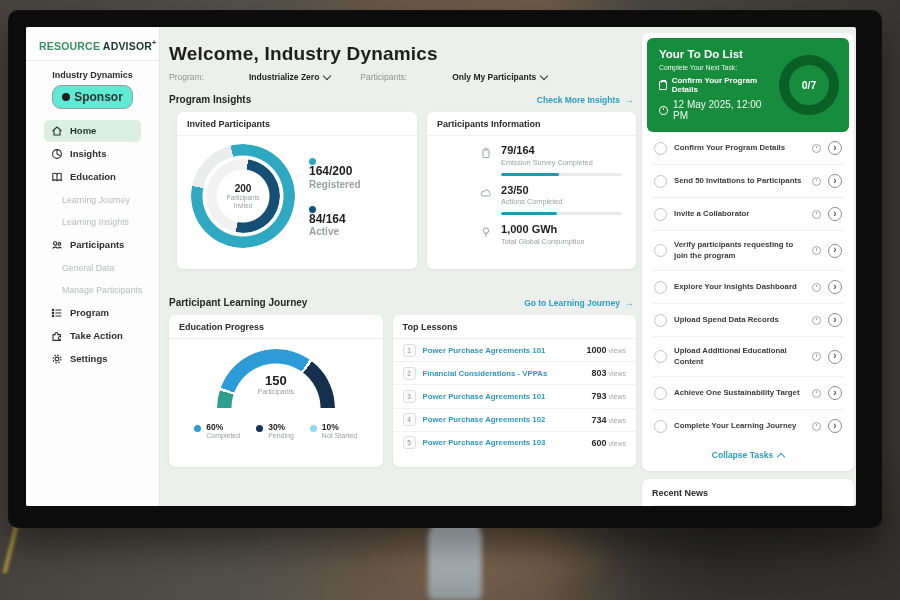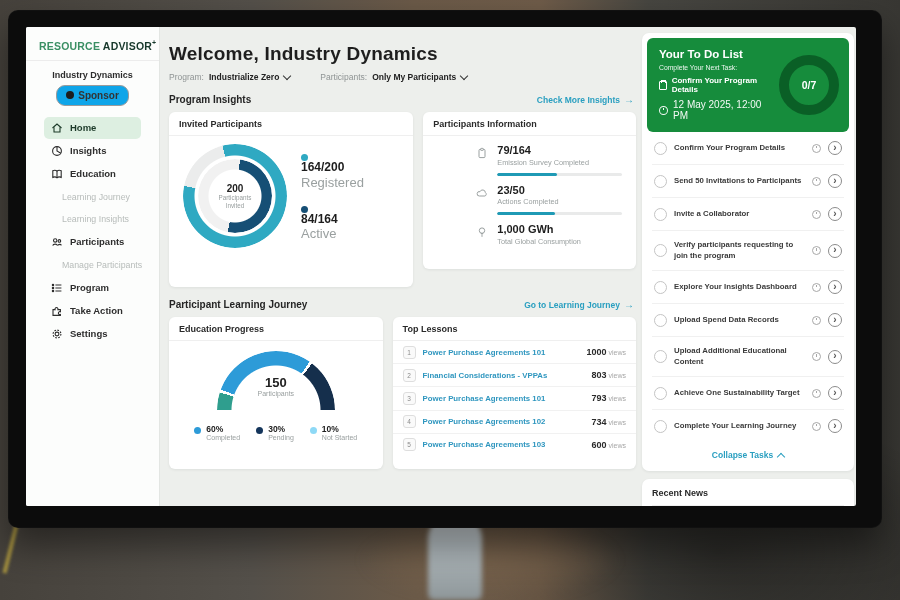--- a/index.html
+++ b/index.html
@@ -32,64 +32,64 @@
   
   .sidebar{width:133px;min-width:133px;background:#fcfdfc;border-right:1px solid #e3e6e3;
     display:flex;flex-direction:column;}
   .logo{padding:12px 0 8px 13px;font-size:10.5px;font-weight:800;letter-spacing:.2px;border-bottom:1px solid #ececec;}
   .logo .lg1{color:#3a8f63;}
   .logo .lg2{color:#17382b;}
   .logo sup{font-size:7px;}
   .org{padding:9px 6px 8px;text-align:center;}
   .org-name{font-size:9px;font-weight:700;color:#2c2c2c;margin-bottom:5px;}
   .badge{display:inline-flex;align-items:center;gap:4px;border:1px solid #9b9b9b;border-radius:9px;
-    padding:4px 9px;font-size:10px;font-weight:700;color:#333;background:#0ea5e9;}
+    padding:4px 9px;font-size:12px;font-weight:700;color:#333;background:#5eead4;}
   .badge .dot{width:8px;height:8px;border-radius:50%;background:#1d1d1d;display:inline-block;}
   .nav{padding:2px 0;}
   .nav-item{display:flex;align-items:center;gap:7px;margin:1px 18px;padding:5px 7px;border-radius:5px;
     font-size:9.5px;font-weight:700;color:#2e2e2e;cursor:pointer;}
   .nav-item.active{background:#ddefe1;color:#1c3a29;}
   .nav-item .nicon{display:flex;width:12px;justify-content:center;}
   .nav-sub{margin:0 6px;padding:6px 7px 6px 30px;font-size:8.8px;color:#b7bcba;cursor:pointer;}
   
   .content{flex:1;display:flex;min-width:0;}
   .main{flex:1;padding:8px 6px 8px 9px;min-width:0;}
   h1.welcome{font-size:19px;font-weight:800;color:#1e1e1e;margin:8px 0 7px;letter-spacing:.2px;}
   .filters{display:flex;gap:30px;font-size:8.5px;margin-bottom:12px;align-items:center;}
   .filter{display:flex;align-items:center;gap:5px;cursor:pointer;}
   .filter .flabel{color:#8f9494;}
-  .filter .fvalue{font-weight:800;color:#222;}
+  .filter .fvalue{font-weight:800;color:#222;margin-left:40px;}
   .chev{width:5px;height:5px;border-right:1.4px solid #333;border-bottom:1.4px solid #333;
     transform:rotate(45deg);margin-top:-3px;display:inline-block;}
   .section-head{display:flex;justify-content:space-between;align-items:center;margin:2px 2px 7px 0;}
   .section-title{font-size:10px;font-weight:800;color:#252525;}
   .tlink{font-size:8.5px;font-weight:700;color:#2a9fc0;cursor:pointer;display:flex;align-items:center;gap:4px;}
   .cards-row{display:flex;gap:10px;}
   .card{background:#fff;border-radius:6px;box-shadow:0 1px 3px rgba(20,30,30,.07);box-sizing:border-box;}
   .card-head{padding:7px 10px 6px;border-bottom:1px solid #efefef;font-size:9px;font-weight:800;color:#2a2a2a;}
   
-  .card-invited{width:247px;height:175px;}
+  .card-invited{width:247px;height:157px;margin-left:8px;}
   .invited-body{display:flex;align-items:center;padding:8px 8px 0 14px;gap:14px;}
   .donut{position:relative;width:104px;height:104px;}
   .ring{position:absolute;border-radius:50%;}
   .ring-outer{inset:0;
     -webkit-mask:radial-gradient(farthest-side,transparent calc(100% - 12px),#000 calc(100% - 11px));
     mask:radial-gradient(farthest-side,transparent calc(100% - 12px),#000 calc(100% - 11px));}
   .ring-inner{inset:15px;
     -webkit-mask:radial-gradient(farthest-side,transparent calc(100% - 11px),#000 calc(100% - 10px));
     mask:radial-gradient(farthest-side,transparent calc(100% - 11px),#000 calc(100% - 10px));}
   .donut-center{position:absolute;inset:28px;border-radius:50%;background:#fff;
     display:flex;flex-direction:column;align-items:center;justify-content:center;text-align:center;}
   .donut-val{font-size:10px;font-weight:800;color:#222;}
   .donut-lbl{font-size:6.3px;color:#9aa0a0;line-height:1.25;width:44px;}
   .ilegend{display:flex;flex-direction:column;gap:13px;}
   .ileg{display:flex;align-items:flex-start;flex-direction:column;}
   .ldot{width:7px;height:7px;border-radius:50%;margin-top:3px;}
   .ileg .lv{font-size:12px;font-weight:800;color:#1d1d1d;line-height:1.1;}
-  .ileg .ll{font-size:13px;color:#9aa0a0;}
+  .ileg .ll{font-size:10px;color:#9aa0a0;font-weight:bold;}
   
   .card-info{width:215px;height:157px;}
   .info-row{display:flex;gap:8px;padding:8px 14px 0 12px;margin-left:40px;}
   .info-icon{width:14px;display:flex;justify-content:center;padding-top:3px;}
   .info-main{flex:1;}
   .iv{font-size:11px;font-weight:800;color:#1d1d1d;line-height:1.15;}
   .il{font-size:7.3px;color:#9aa0a0;margin-top:1px;}
   .bar{height:3px;background:#e9eaea;border-radius:2px;margin-top:6px;overflow:hidden;}
   .bar-fill{height:100%;background:#1f9ab5;border-radius:2px;}
   
@@ -211,20 +211,23 @@
           <svg width="12" height="12" viewBox="0 0 12 12" fill="none" stroke="#2e2e2e" stroke-width="1.1">
                 <circle cx="4.2" cy="4.4" r="1.7"></circle>
                 <circle cx="8.4" cy="4.9" r="1.3"></circle>
                 <path d="M1.8 9.6 C2.1 7.6 6.2 7.6 6.5 9.6"></path>
                 <path d="M7.2 9.4 C7.6 8 9.9 8 10.4 9.4"></path>
               </svg>
             </span>
         <span>Participants</span>
       </div>
       <div class="nav-sub">
+        <span>General Data</span>
+      </div>
+      <div class="nav-sub">
         <span>Manage Participants</span>
       </div>
       <div class="nav-item">
         <span class="nicon">
           <svg width="12" height="12" viewBox="0 0 12 12" fill="none" stroke="#2e2e2e" stroke-width="1.1">
                 <path d="M4.4 3 H10.4"></path>
                 <path d="M4.4 6 H10.4"></path>
                 <path d="M4.4 9 H10.4"></path>
                 <circle cx="2" cy="3" r="0.7" fill="#2e2e2e"></circle>
                 <circle cx="2" cy="6" r="0.7" fill="#2e2e2e"></circle>
@@ -351,21 +354,21 @@
                   </svg>
                 </span>
             <span class="info-main">
               <div class="iv">1,000 GWh</div>
               <div class="il">Total Global Consumption</div>
             </span>
           </div>
         </div>
       </div>
 
-      <div class="section-head" style="margin-top:12px;">
+      <div class="section-head" style="margin-top:28px;">
         <span class="section-title">Participant Learning Journey</span>
         <span class="tlink">
           <span>Go to Learning Journey</span>
           <span class="arrow">→</span>
         </span>
       </div>
 
       <div class="cards-row">
 
         <div class="card card-edu">

